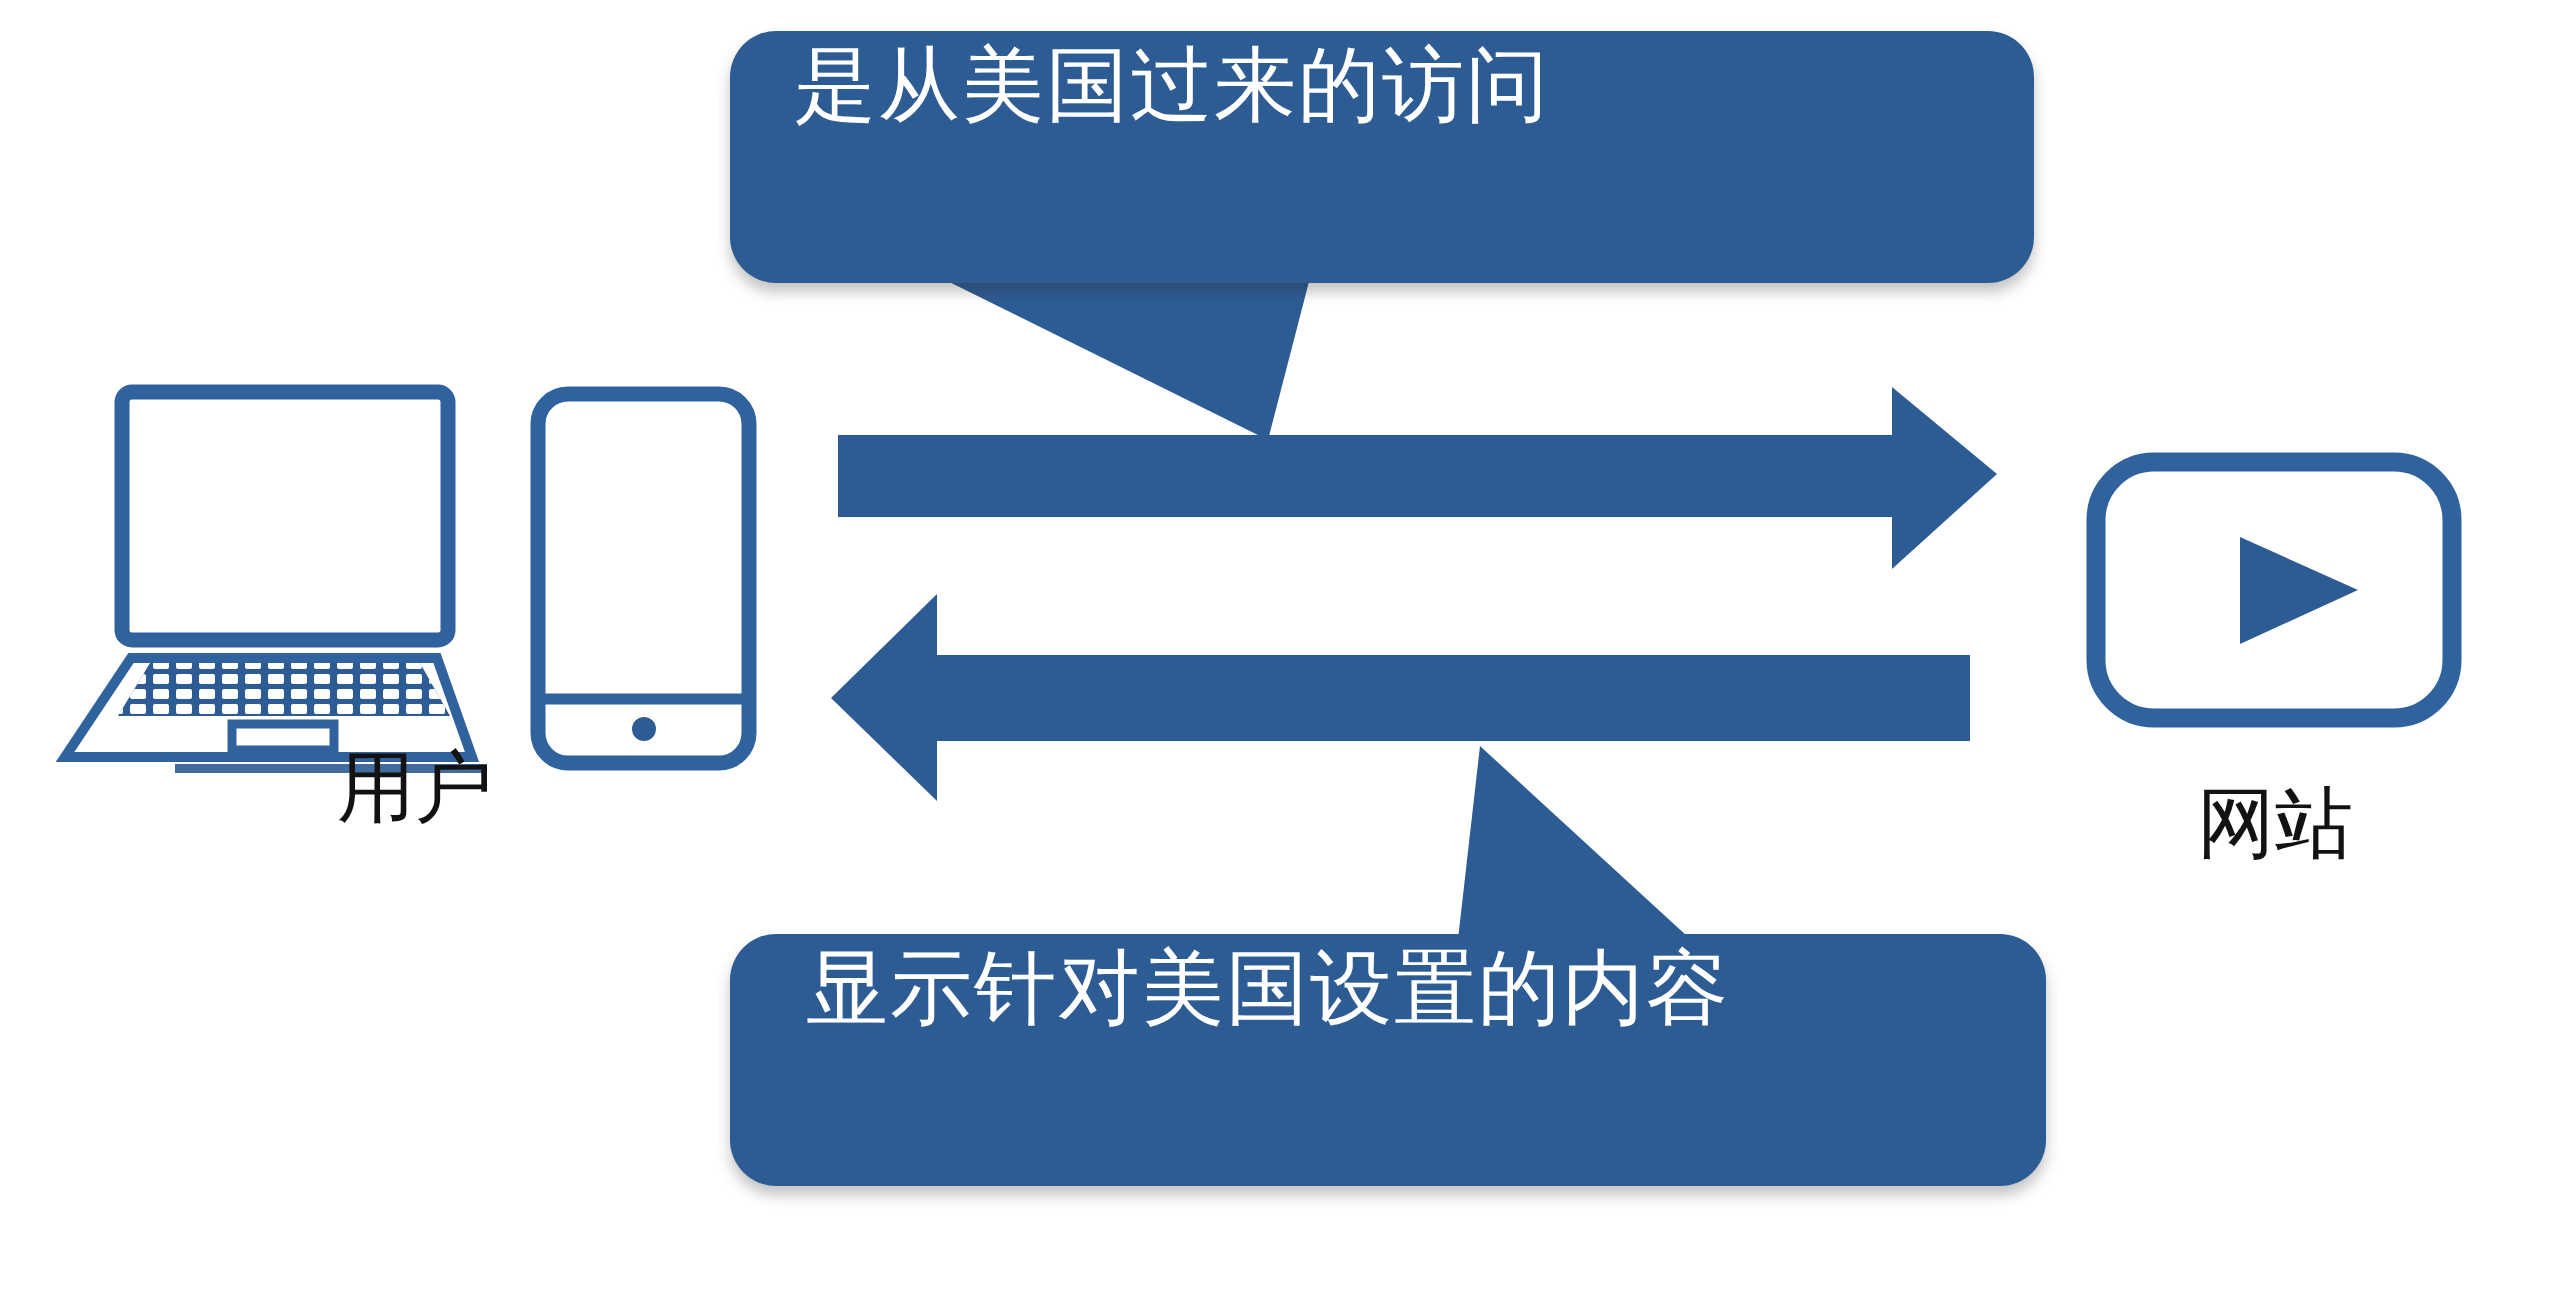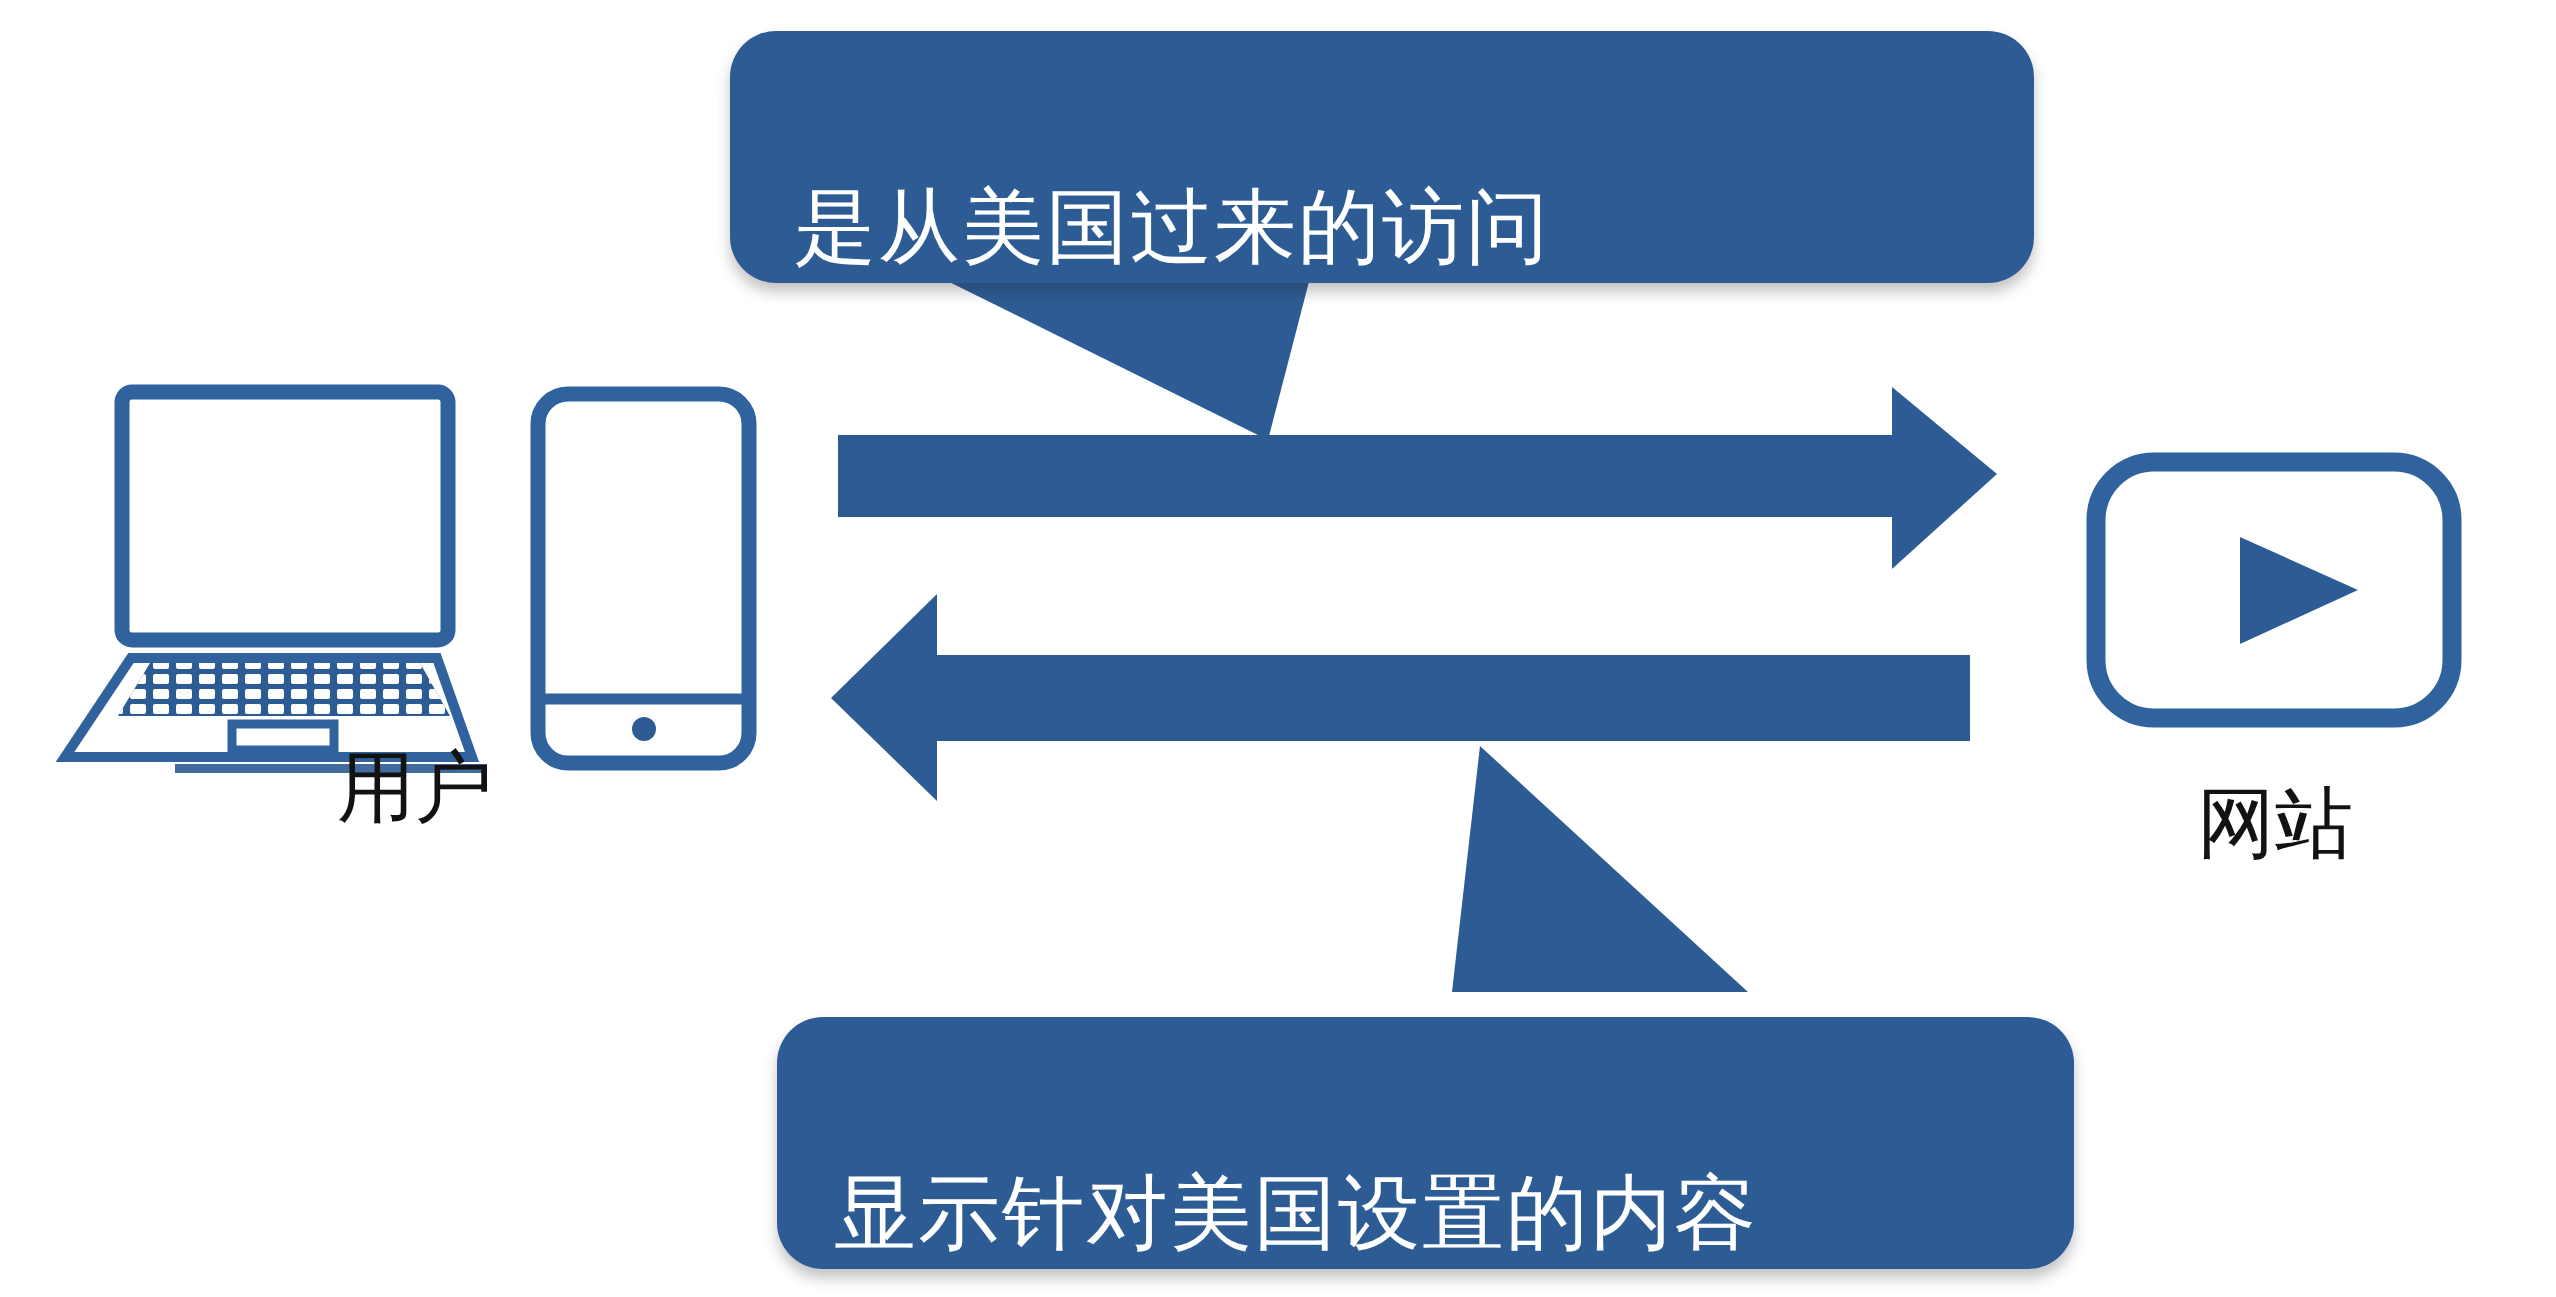--- a/index.html
+++ b/index.html
@@ -19,29 +19,29 @@
   }
   .overlay{position:absolute;left:0;top:0;}
   .f-blue{fill:var(--primary-blue);}
   .s-blue{stroke:var(--outline-blue);fill:#ffffff;}
   .s-blue-noline{stroke:none;fill:var(--primary-blue);}
   .bubble{
     position:absolute;
     width:1240px;height:252px;
     background:var(--primary-blue);
     border-radius:46px;
-    display:flex;align-items:flex-end;
+    display:flex;align-items:flex-start;
     box-shadow:0 9px 14px rgba(40,40,40,.28);
     color:var(--bubble-text);
     font-size:82px;
     letter-spacing:2px;
     white-space:nowrap;
   }
   .bubble.top{left:730px;top:31px;padding-left:64px;}
-  .bubble.bottom{left:730px;top:1017px;padding-left:57px;margin-left:47px;}
+  .bubble.bottom{left:730px;top:934px;padding-left:76px;}
   .label{
     position:absolute;
     color:var(--label-text);
     font-size:78px;
     font-weight:500;
     text-align:center;
     white-space:nowrap;
   }
   .label.user{left:250px;top:736px;width:330px;}
   .label.website{left:2110px;top:772px;width:330px;}

